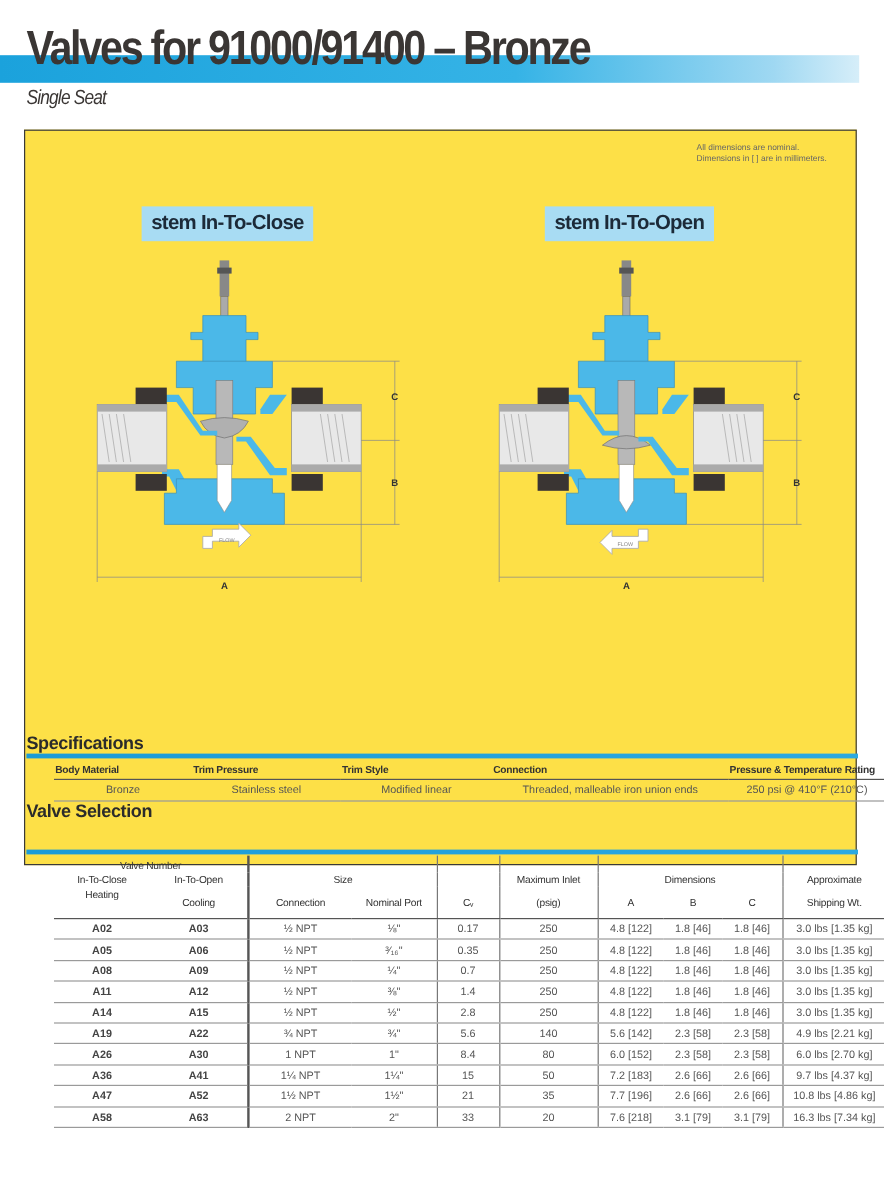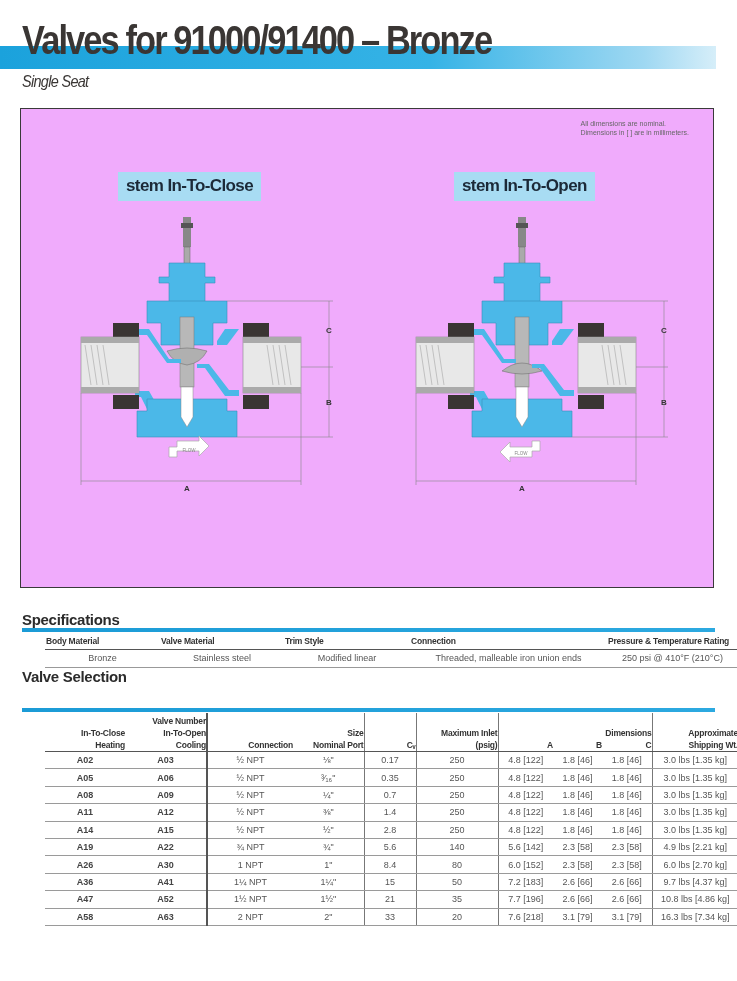--- a/index.html
+++ b/index.html
@@ -7,39 +7,39 @@
   body { font-family: "Liberation Sans", sans-serif; color: #2b2b2b; position: relative; }
 
   
   .title-bar { position: absolute; left: 0; top: 46px; width: 716px; height: 23px;
     background: linear-gradient(to right, #1ba2dc 0%, #35b3e6 60%, #9fd8f2 90%, #d6eef9 100%); }
   .title { position: absolute; left: 22px; top: 18px; font-family: "Liberation Sans", sans-serif;
     font-weight: bold; font-size: 40px; letter-spacing: -2.2px; color: #3a3634; transform: scaleX(0.86); transform-origin: left top; white-space: nowrap; }
   .subtitle { position: absolute; left: 22px; top: 72px; font-style: italic; font-size: 17px; color: #3a3634; letter-spacing: -0.8px; transform: scaleX(0.85); transform-origin: left top; }
 
   
-  .diagram-box { position: absolute; left: 20px; top: 108px; width: 694px; height: 480px; border: 1.5px solid #3a3a3a; background: #f0abfc; }
+  .diagram-box { position: absolute; left: 20px; top: 108px; width: 694px; height: 613px; border: 1.5px solid #3a3a3a; background: #fde047; }
   .note { position: absolute; right: 24px; top: 10px; font-size: 7px; line-height: 9px; color: #666; text-align: left; }
   .stem-label { position: absolute; top: 63px; height: 29px; background: #a8dcf3; color: #1c2a38; font-weight: bold; font-size: 17px; padding: 4px 8px; letter-spacing: -0.6px; }
   .stem-label.left { left: 97px; }
   .stem-label.right { left: 433px; }
   .valve-svg { position: absolute; top: 100px; }
 
   
   .section-heading { position: absolute; left: 22px; font-weight: bold; font-size: 15px; color: #2b2b2b; letter-spacing: -0.3px; }
   .section-rule { position: absolute; left: 22px; width: 693px; height: 4px; background: linear-gradient(to right, #1b9bd6, #2ca9e0); }
 
   
   table { border-collapse: collapse; position: absolute; margin-left: 23px; }
   .spec-table { left: 22px; top: 634px; width: 693px; font-size: 9px; }
   .spec-table th { text-align: left; font-weight: bold; font-size: 8.5px; color: #333; padding: 2px 0 3px 1px; border-bottom: 1.5px solid #555; letter-spacing: -0.2px; }
   .spec-table td { padding: 3px 1px 4px; color: #555; border-bottom: 1px solid #999; font-size: 9px; text-align: center; }
 
   .sel-table { left: 22px; top: 713px; width: 693px; font-size: 9px; }
-  .sel-table th { font-weight: bold; font-size: 8.5px; color: #333; text-align: right; padding: 0; line-height: 12px; letter-spacing: -0.2px; }
+  .sel-table th { font-weight: normal; font-size: 8.5px; color: #333; text-align: center; padding: 0; line-height: 12px; letter-spacing: -0.2px; }
   .sel-table td { text-align: center; color: #555; height: 17.4px; border-bottom: 1px solid #9a9a9a; font-size: 9px; }
   .sel-table td.bold { font-weight: bold; color: #444; }
   .sel-table .hdr-last th { border-bottom: 1.5px solid #555; }
   .vr { border-left: 1px solid #777; }
   .vr2 { border-left: 2px solid #555; }
 </style>
 </head>
 <body>
 
 <div class="title-bar"></div>
@@ -165,21 +165,21 @@
     <text x="115" y="246" font-size="4.5" fill="#888" text-anchor="middle">FLOW</text>
   </svg>
 </div>
 
 <div class="section-heading" style="top:611px">Specifications</div>
 <div class="section-rule" style="top:628px"></div>
 <table class="spec-table">
   <tbody>
       <tr>
     <th style="width:115px">Body Material</th>
-    <th style="width:124px">Valve Material</th>
+    <th style="width:124px">Trim Pressure</th>
     <th style="width:126px">Trim Style</th>
     <th style="width:197px">Connection</th>
     <th>Pressure &amp; Temperature Rating</th>
   </tr>
   <tr>
     <td>Bronze</td>
     <td>Stainless steel</td>
     <td>Modified linear</td>
     <td>Threaded, malleable iron union ends</td>
     <td>250 psi @ 410°F (210°C)</td>
@@ -215,21 +215,21 @@
   <tr>
     <th>In-To-Close</th>
     <th>In-To-Open</th>
     <th colspan="2" class="vr2">Size</th>
     <th class="vr"></th>
     <th class="vr">Maximum Inlet</th>
     <th colspan="3" class="vr">Dimensions</th>
     <th class="vr">Approximate</th>
   </tr>
   <tr class="hdr-last">
-    <th style="padding-bottom:0">Heating</th>
+    <th style="padding-bottom:14px">Heating</th>
     <th>Cooling</th>
     <th class="vr2">Connection</th>
     <th>Nominal Port</th>
     <th class="vr">Cᵥ</th>
     <th class="vr">(psig)</th>
     <th class="vr">A</th>
     <th>B</th>
     <th>C</th>
     <th class="vr">Shipping Wt.</th>
   </tr>

